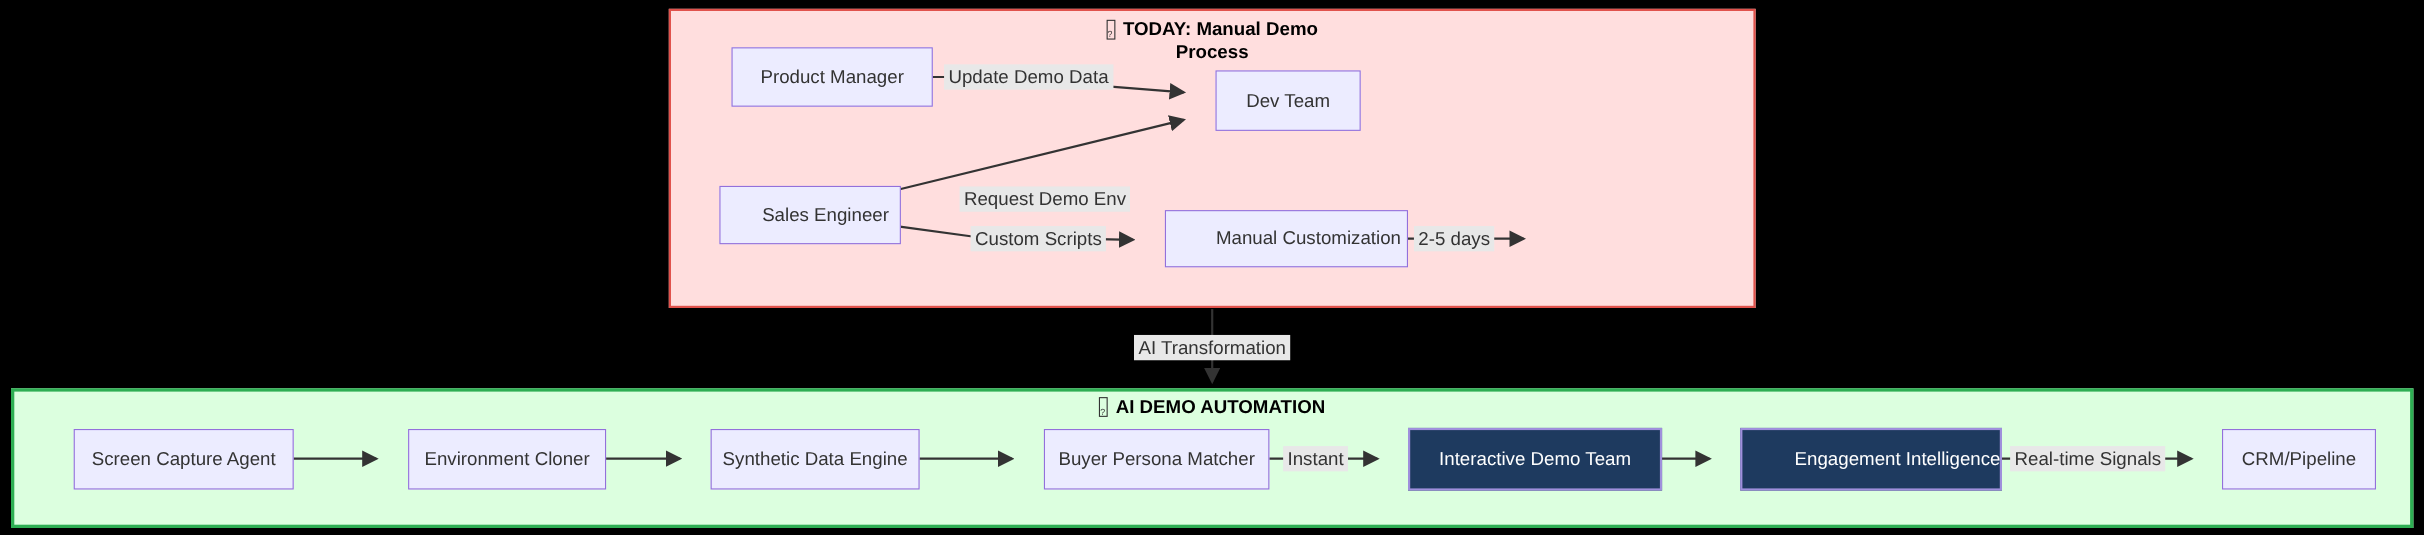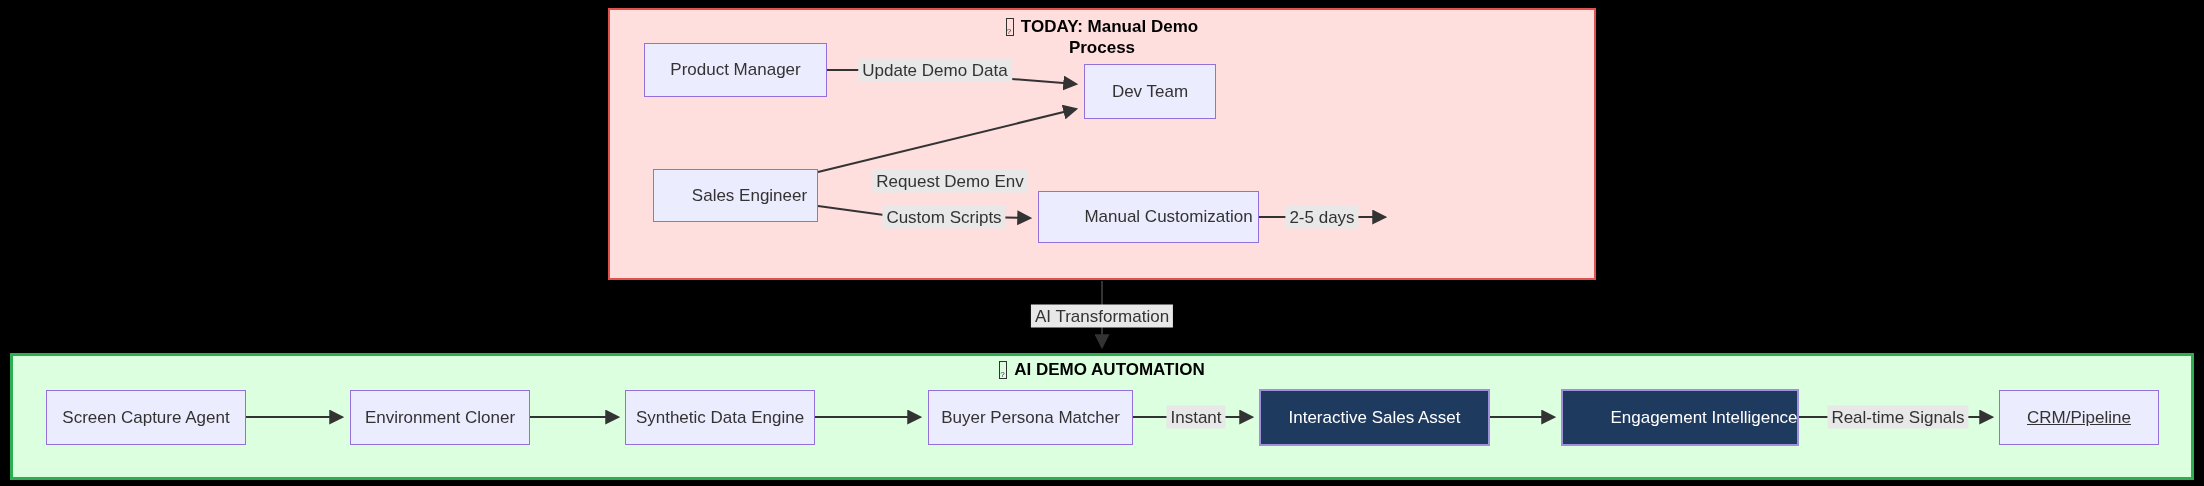--- a/index.html
+++ b/index.html
@@ -34,21 +34,21 @@
     margin-right:7px; vertical-align:-4px; position:relative;
   }
   .tofu::after {
     content:"?"; position:absolute; left:0; bottom:-1px;
     font-size:8px; line-height:8px; font-weight:400; color:#333;
   }
   .node {
     position:absolute; box-sizing:border-box;
     background:#ececff; border:1.5px solid #9370db;
     display:flex; align-items:center; justify-content:center;
-    font-size:17px; color:#333; white-space:nowrap; text-align:center;
+    font-size:17px; color:#333; white-space:nowrap; text-align:center;margin-left:21px;
   }
   .node.dark {
     background:#1e3a5f; border:2px solid #9f8fdc; color:#ffffff;
   }
   .edge-layer {
     position:absolute; left:0; top:0; width:2204px; height:486px;
     pointer-events:none;
   }
   .edge-label {
     position:absolute; transform:translate(-50%,-50%);
@@ -90,34 +90,34 @@
       <path d="M530,417 L618,417" marker-end="url(#arrow)"></path>
       <path d="M815,417 L920,417" marker-end="url(#arrow)"></path>
       <path d="M1133,417 L1252,417" marker-end="url(#arrow)"></path>
       <path d="M1490,417 L1554,417" marker-end="url(#arrow)"></path>
       <path d="M1799,417 L1992,417" marker-end="url(#arrow)"></path>
     </g>
   </svg>
 
   <div class="node" style="left:644px; top:43px; width:183px; height:54px;">Product Manager</div>
   <div class="node" style="left:1084px; top:64px; width:132px; height:55px;">Dev Team</div>
-  <div class="node" style="left:653px; top:169px; width:165px; height:53px;padding-left:28px;">Sales Engineer</div>
+  <div class="node" style="left:633px; top:169px; width:165px; height:53px;padding-left:28px;">Sales Engineer</div>
   <div class="node" style="left:1038px; top:191px; width:221px; height:52px;padding-left:40px;">Manual Customization</div>
 
   <div class="edge-label" style="left:935px; top:70px;">Update Demo Data</div>
   <div class="edge-label" style="left:950px; top:141px;margin-top:40px;">Request Demo Env</div>
   <div class="edge-label" style="left:932px; top:217px;margin-left:12px;">Custom Scripts</div>
   <div class="edge-label" style="left:1322px; top:217px;">2-5 days</div>
 
   <div class="edge-label" style="left:1102px; top:316px;">AI Transformation</div>
 
   <div class="node" style="left:46px; top:390px; width:200px; height:55px;">Screen Capture Agent</div>
   <div class="node" style="left:350px; top:390px; width:180px; height:55px;">Environment Cloner</div>
   <div class="node" style="left:625px; top:390px; width:190px; height:55px;">Synthetic Data Engine</div>
   <div class="node" style="left:928px; top:390px; width:205px; height:55px;">Buyer Persona Matcher</div>
-  <div class="node dark" style="left:1259px; top:389px; width:231px; height:57px;">Interactive Sales Asset</div>
+  <div class="node dark" style="left:1259px; top:389px; width:231px; height:57px;">Interactive Demo Team</div>
   <div class="node dark" style="left:1561px; top:389px; width:238px; height:57px;padding-left:48px;">Engagement Intelligence</div>
-  <div class="node" style="left:1999px; top:390px; width:160px; height:55px;text-decoration:underline;">CRM/Pipeline</div>
+  <div class="node" style="left:1999px; top:390px; width:140px; height:55px;">CRM/Pipeline</div>
 
   <div class="edge-label" style="left:1196px; top:417px;">Instant</div>
   <div class="edge-label" style="left:1898px; top:417px;">Real-time Signals</div>
 
 </div>
 
 </body></html>

